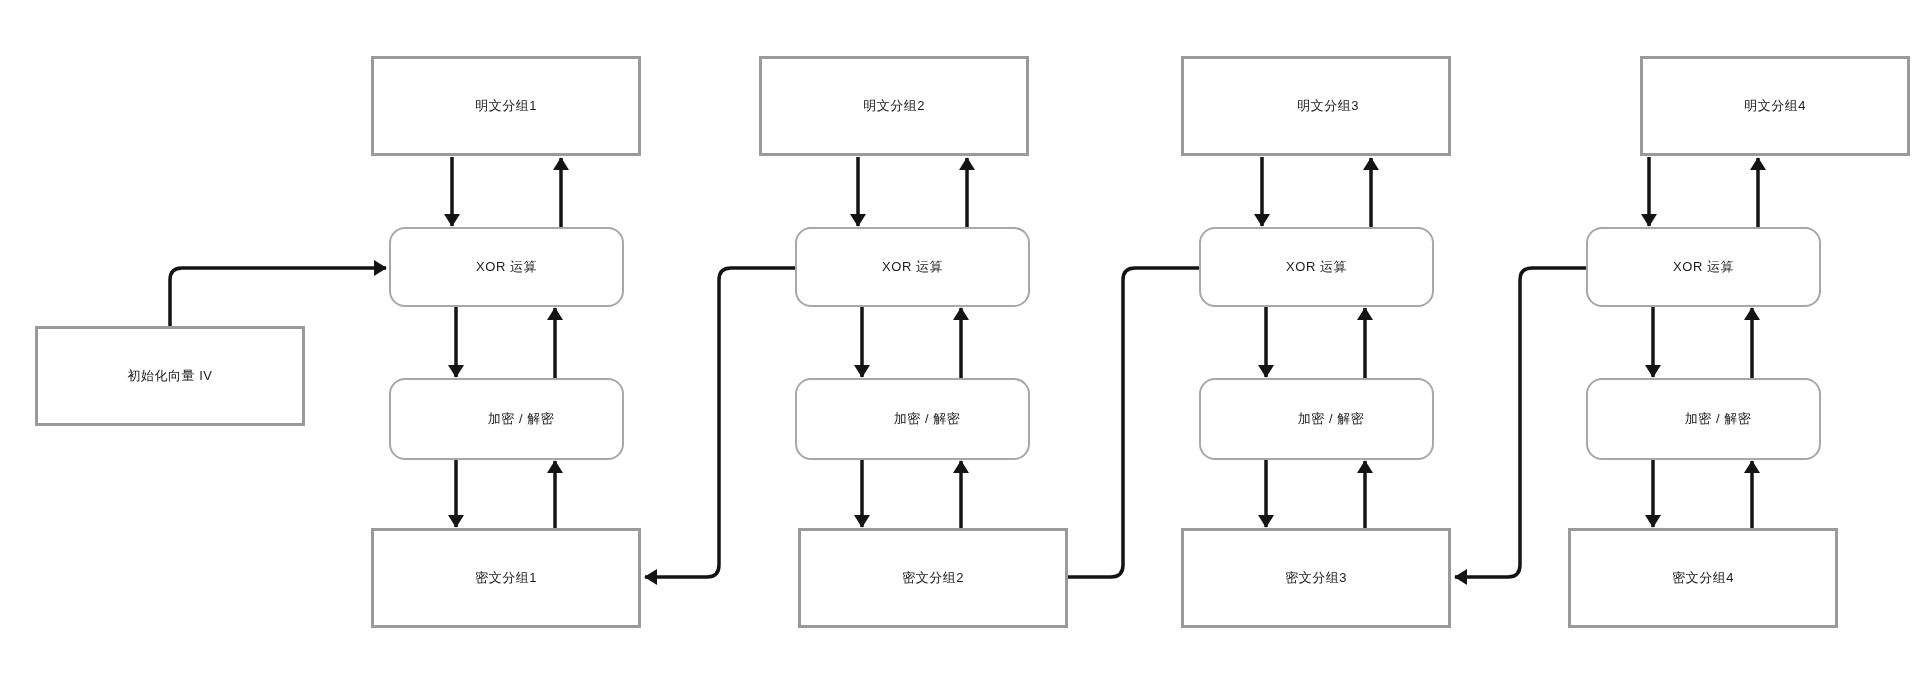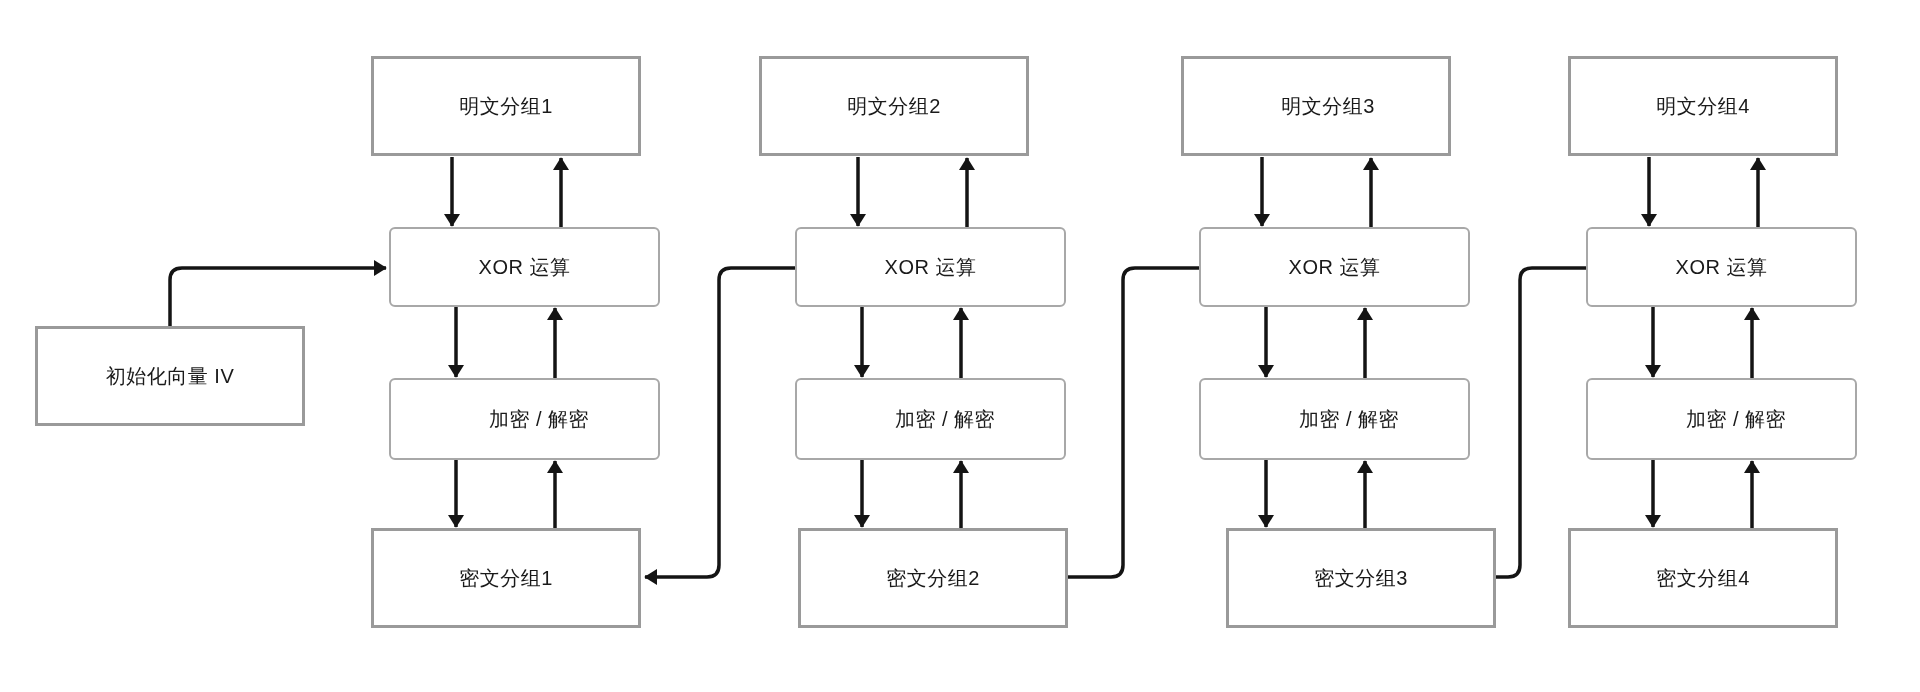--- a/index.html
+++ b/index.html
@@ -9,33 +9,33 @@
     background:#ffffff;
     font-family:"Liberation Sans","DejaVu Sans",sans-serif;
     overflow:hidden;
   }
   .arrow-layer{position:absolute;left:0;top:0;width:1920px;height:692px;}
   .node{
     position:absolute;
     display:flex;align-items:center;justify-content:center;
     background:#ffffff;
     color:#1a1a1a;
-    font-size:20px;
+    font-size:13px;
     letter-spacing:0.5px;
     text-align:center;
     box-sizing:border-box;
   }
   .rect{
     width:270px;height:100px;
     border:3px solid #9a9a9a;
   }
   .round{
-    width:271px;
+    width:235px;
     border:2.5px solid #a8a8a8;
-    border-radius:6px;
+    border-radius:16px;
   }
   .xor{height:80px;top:227px;}
   .enc{height:82px;top:378px;padding-left:29px;}
   .row-plain{top:56px;}
   .row-cipher{top:528px;}
 </style>
 </head>
 <body>
 
 <div class="canvas">
@@ -116,25 +116,25 @@
 
   <div class="node rect row-plain" style="left:1181px;padding-left:24px;">
     <span>明文分组3</span>
   </div>
   <div class="node round xor" style="left:1199px;">
     <span>XOR 运算</span>
   </div>
   <div class="node round enc" style="left:1199px;">
     <span>加密 / 解密</span>
   </div>
-  <div class="node rect row-cipher" style="left:1226px;">
+  <div class="node rect row-cipher" style="left:1181px;">
     <span>密文分组3</span>
   </div>
 
-  <div class="node rect row-plain" style="left:1568px;">
+  <div class="node rect row-plain" style="left:1640px;">
     <span>明文分组4</span>
   </div>
   <div class="node round xor" style="left:1586px;">
     <span>XOR 运算</span>
   </div>
   <div class="node round enc" style="left:1586px;">
     <span>加密 / 解密</span>
   </div>
   <div class="node rect row-cipher" style="left:1568px;">
     <span>密文分组4</span>

